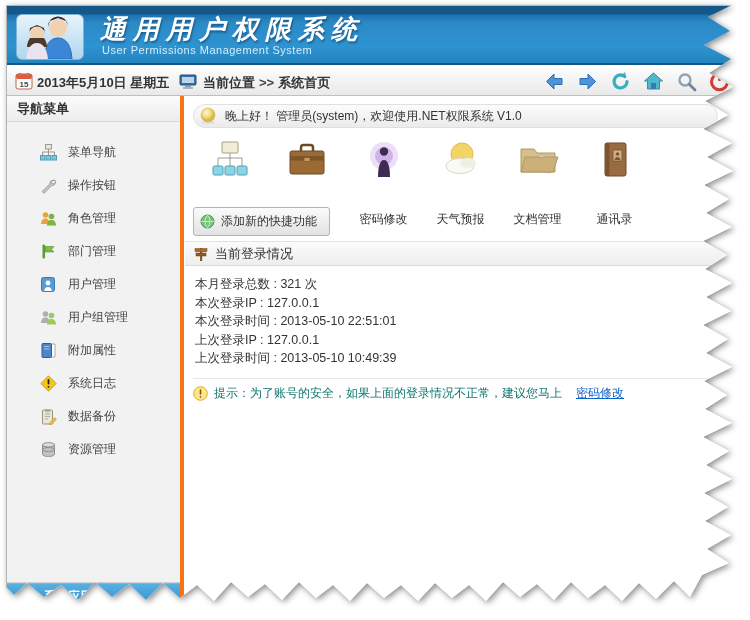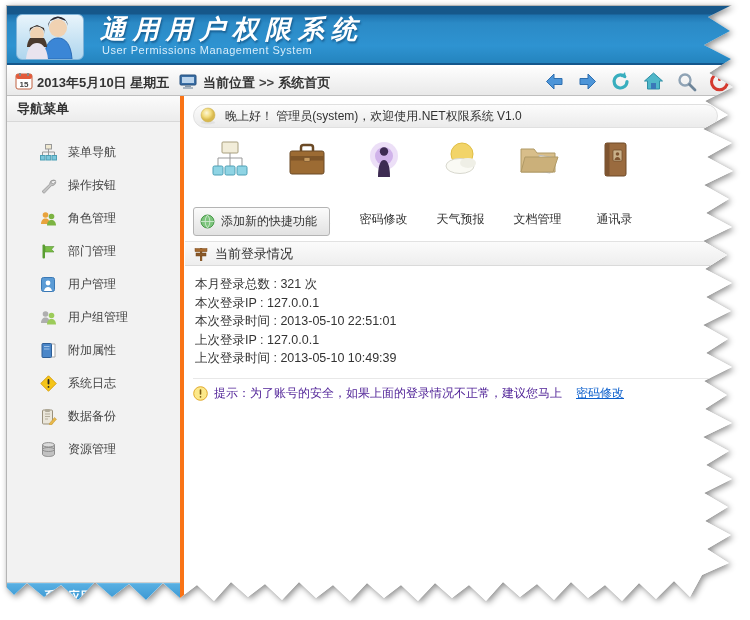--- a/index.html
+++ b/index.html
@@ -66,21 +66,21 @@
   .secbar { position:absolute; left:0; right:0; top:145px; height:25px;
     background:linear-gradient(180deg,#FBFBFB,#EEEEEE); border-top:1px solid #E2E2E2; border-bottom:1px solid #DADADA;
     display:flex; align-items:center; }
   .secbar .pic { width:16px; height:16px; margin:0 6px 0 8px; }
   .secbar .ptitle { font-size:13px; color:#333; }
   .loginfo { position:absolute; left:10px; top:179px; }
   .loginfo .lrow { font-size:12.5px; color:#333; line-height:18.5px; }
   .tipdiv { position:absolute; left:8px; right:28px; top:282px; border-top:1px solid #E8E8E8; }
   .tip { position:absolute; left:8px; top:289px; display:flex; align-items:center; }
   .tip .tic { width:15px; height:15px; margin-right:6px; }
-  .tip .ttext { font-size:12px; color:#4c1d95; }
+  .tip .ttext { font-size:12px; color:#0f766e; }
   .tip a { font-size:12px; color:#0B5FCC; text-decoration:underline; margin-left:14px; cursor:pointer; }
 </style>
 </head>
 <body>
 
 <div class="shadow-wrap">
 <div class="torn">
 <div class="frame">
 
   <div class="hdr">

